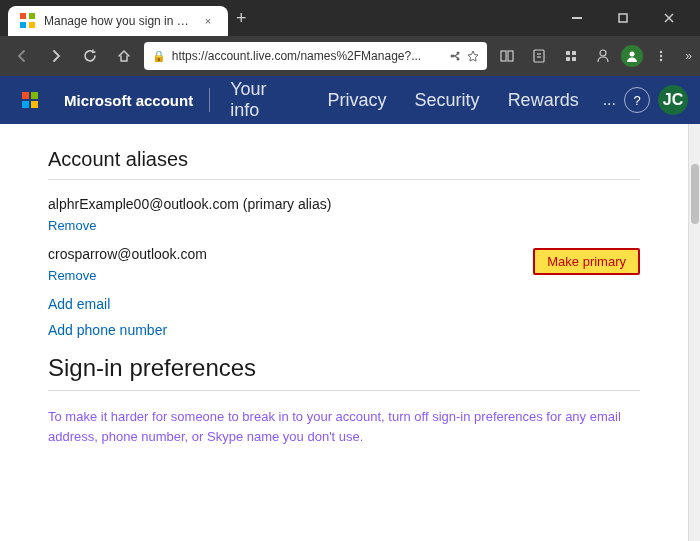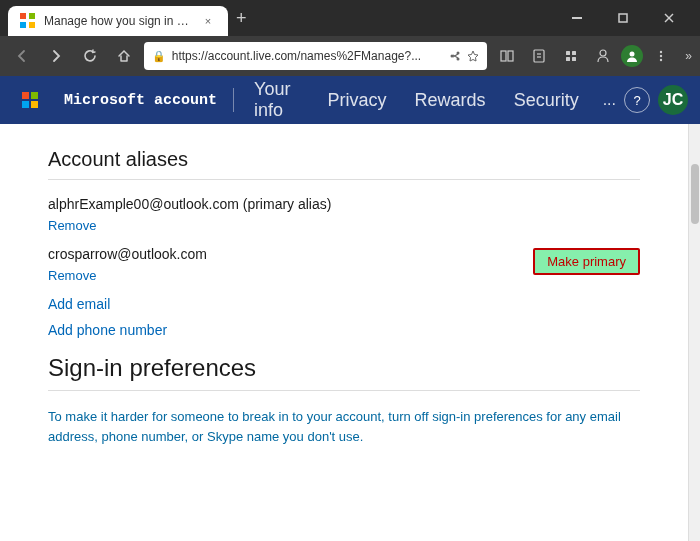--- a/index.html
+++ b/index.html
@@ -132,21 +132,20 @@
     }
     .ms-brand {
       color: #fff;
       font-size: 15px;
       font-weight: 600;
       padding: 0 16px;
       border-right: 1px solid rgba(255,255,255,0.4);
       height: 24px;
       display: flex;
       align-items: center;
-      font-family: Liberation Mono, monospace;
     }
     .ms-nav-links {
       display: flex;
       align-items: center;
       flex: 1;
       padding-left: 8px;
       gap: 4px;
     }
     .ms-nav-link {
       color: rgba(255,255,255,0.85);
@@ -257,21 +256,21 @@
     .alias-row {
       display: flex;
       align-items: flex-start;
       justify-content: space-between;
       margin-bottom: 12px;
     }
     .alias-left {}
     .make-primary-btn {
       border: 2px solid #c00000;
       color: #c00000;
-      background: #86efac;
+      background: #fde047;
       padding: 4px 12px;
       font-size: 13px;
       cursor: pointer;
       border-radius: 2px;
       margin-top: 2px;
     }
 
     .add-link {
       color: #0067b8;
       font-size: 14px;
@@ -283,21 +282,21 @@
 
     .section-title-2 {
       font-size: 24px;
       font-weight: 400;
       color: #1a1a1a;
       margin-top: 16px;
       margin-bottom: 8px;
     }
     .body-text {
       font-size: 13px;
-      color: #0369a1;
+      color: #8b5cf6;
       line-height: 1.5;
     }
 
     
     .ms-logo {
       display: grid;
       grid-template-columns: 1fr 1fr;
       grid-template-rows: 1fr 1fr;
       gap: 2px;
       width: 16px;
@@ -460,22 +459,22 @@
       <div style="width:7px;height:7px;background:#f25022;"></div>
       <div style="width:7px;height:7px;background:#7fba00;"></div>
       <div style="width:7px;height:7px;background:#00a4ef;"></div>
       <div style="width:7px;height:7px;background:#ffb900;"></div>
     </div>
   </div>
   <div class="ms-brand">Microsoft account</div>
   <div class="ms-nav-links">
     <a class="ms-nav-link">Your info</a>
     <a class="ms-nav-link">Privacy</a>
+    <a class="ms-nav-link">Security</a>
     <a class="ms-nav-link">Rewards</a>
-    <a class="ms-nav-link">Security</a>
     <span class="ms-nav-more">...</span>
   </div>
   <div class="ms-nav-right">
     <div class="ms-help">?</div>
     <div class="ms-avatar">JC</div>
   </div>
 </div>
 
 <div class="content-area">
   <div class="main-content">

